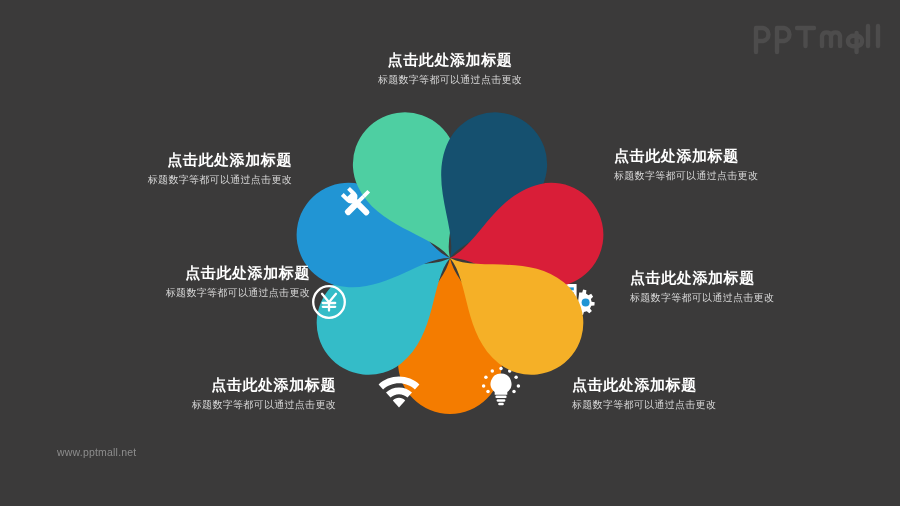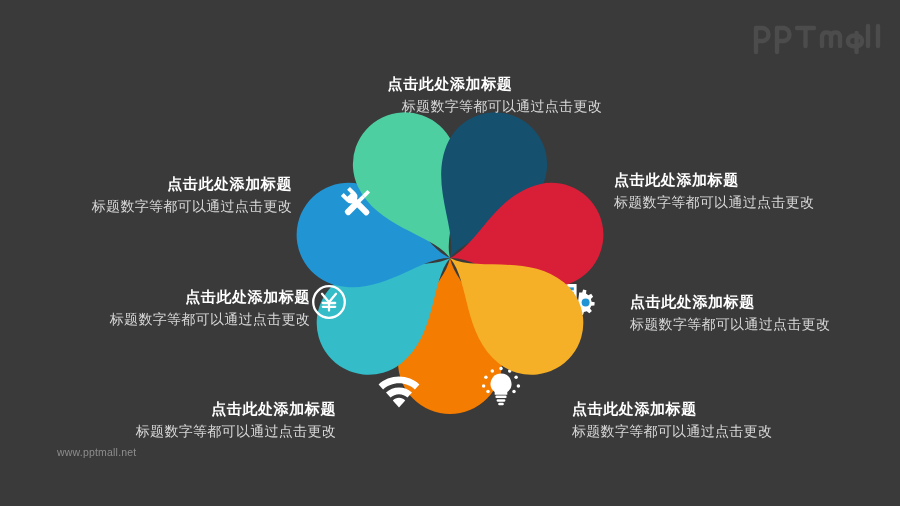--- a/index.html
+++ b/index.html
@@ -34,25 +34,25 @@
     position:absolute; left:0; top:0;
     width:900px; height:506px;
     pointer-events:none;
   }
   #flower svg{ display:block; width:900px; height:506px; }
 
   
   .lbl{ position:absolute; white-space:nowrap; }
   .lbl .t{
     font-size:15px; font-weight:bold; color:#ffffff;
-    letter-spacing:.6px; line-height:1.05;margin-top:24px;
+    letter-spacing:.6px; line-height:1.05;
   }
   .lbl .s{
-    font-size:14px; color:#d8d8d8; letter-spacing:.3px;
-    margin-top:7px; line-height:1.05;text-align:right;
+    font-size:10px; color:#d8d8d8; letter-spacing:.3px;
+    margin-top:7px; line-height:1.05;
   }
   .lbl.r{ text-align:left; }
   .lbl.l{ text-align:right; }
   .lbl.c{ text-align:center; }
 
   
   #lbl0{ left:298px; top:52px; width:304px; }
   #lbl1{ left:614px; top:148px; }
   #lbl2{ left:630px; top:270px; }
   #lbl3{ left:572px; top:377px; }

